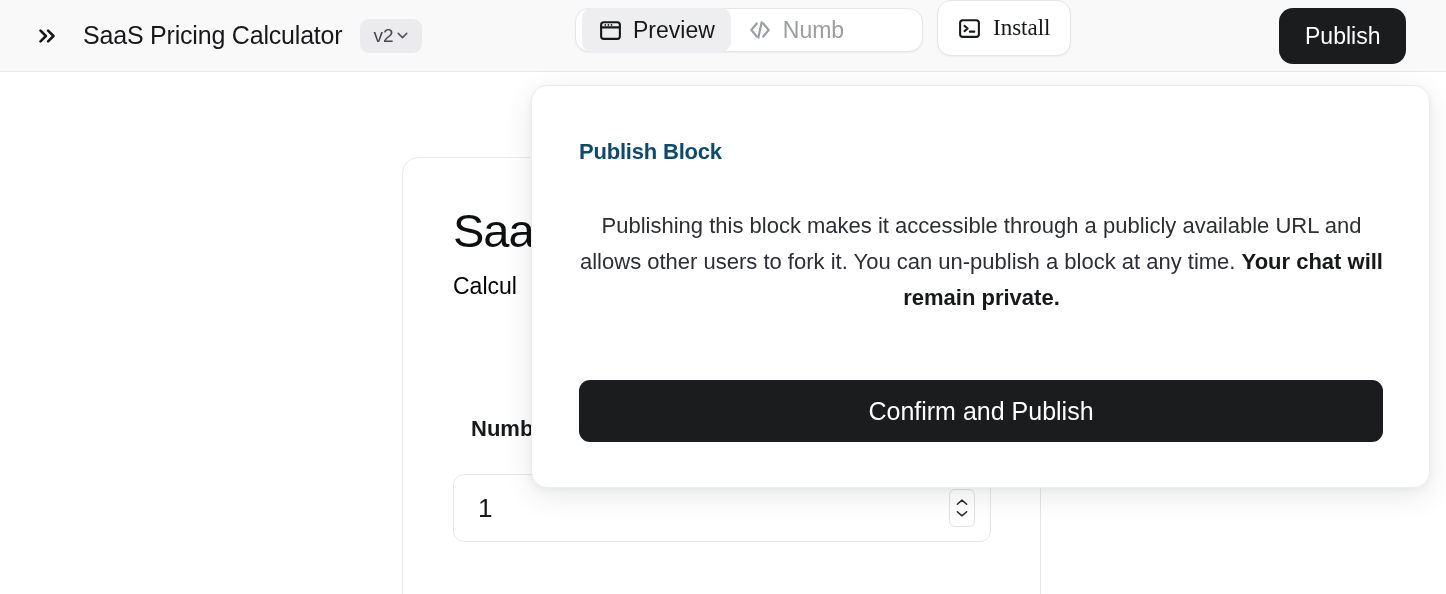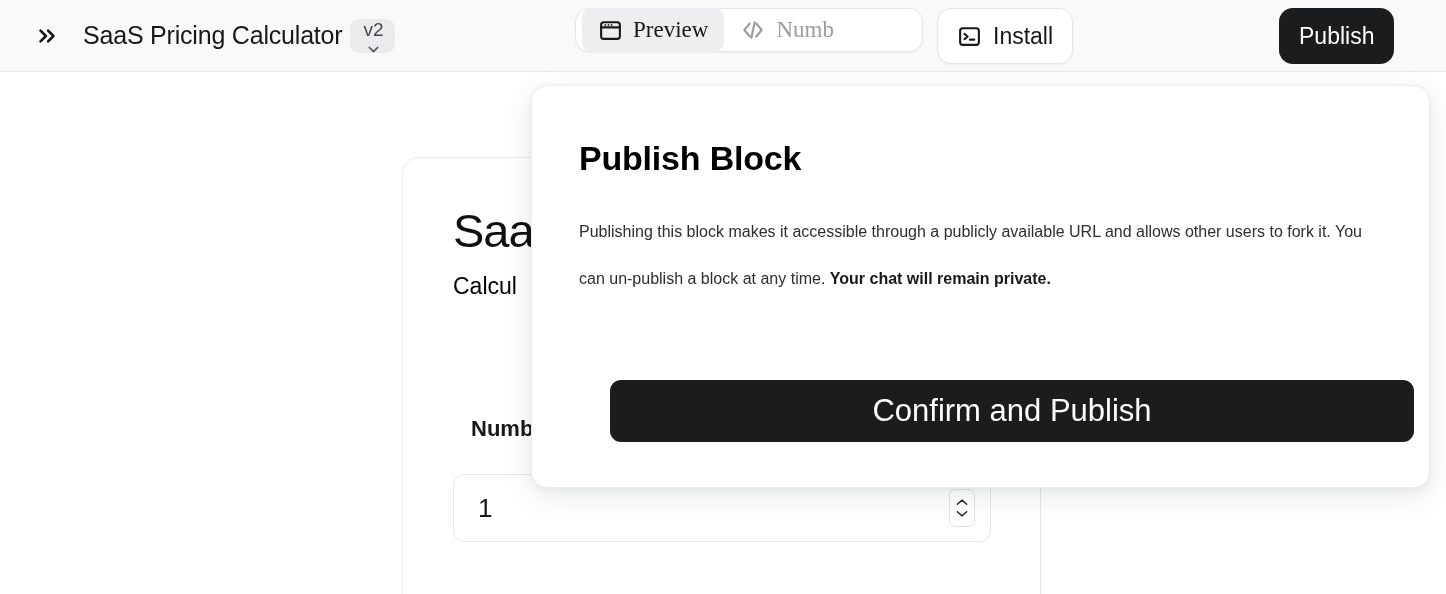--- a/index.html
+++ b/index.html
@@ -26,61 +26,61 @@
     border-radius: 8px; color: #17181a; cursor: pointer;
   }
   .chev-btn svg { display: block; }
 
   .doc-title {
     margin-left: 16px;
     font-size: 25px; font-weight: 400; color: #17181a;
     letter-spacing: -0.2px; white-space: nowrap; text-align: right;
   }
   .version-pill {
-    margin-left: 8px; height: 34px; padding: 0 11px 0 13px;
+    margin-left: 18px; height: 34px; padding: 0 11px 0 13px;
     background: #ebebee; border-radius: 9px;
-    display: flex; align-items: center; cursor: pointer; flex-direction: column;
+    display: flex; align-items: center; cursor: pointer;
   }
   .version-pill .vtxt { font-size: 19px; color: #45474d; }
   .version-pill svg { display: block; color: #56585f; }
 
   
   .seg {
     position: absolute; left: 575px; top: 8px;
     height: 44px; width: 348px;
     background: #ffffff; border: 1px solid #e6e6ea;
     border-radius: 14px;
     display: flex; align-items: center; padding: 6px;
     box-shadow: 0 1px 2px rgba(16,17,20,.05);
-    font-family: Liberation Serif, serif;
   }
   .seg-item {
     height: 44px; border-radius: 10px; padding: 0 16px;
     display: flex; align-items: center; gap: 10px;
     font-size: 23px; color: #9b9da3; cursor: pointer;
     white-space: nowrap;
   }
   .seg-item.active { background: #eeeef0; color: #17181a; }
   .seg-item svg { display: block; }
 
   .pillbtn {
-    position: absolute; top: 8px; height: 56px;
+    position: absolute; top: 0; height: 56px;
     background: #ffffff; border: 1px solid #e6e6ea; border-radius: 14px;
     display: flex; align-items: center; gap: 11px;
     padding: 0 19px; cursor: pointer;
     font-size: 23px; color: #17181a; white-space: nowrap;
     box-shadow: 0 1px 2px rgba(16,17,20,.05);
+    font-family: Liberation Serif, serif;
   }
   .pillbtn svg { display: block; }
   #install-btn { left: 937px; }
   #fork-btn { left: 1114px; }
 
   .publish-btn {
     position: absolute; top: 8px; left: 1279px;
-    height: 56px; padding: 0 20px;
+    height: 56px; padding: 0 26px;
     background: #1b1c1e; border: none; border-radius: 14px;
     color: #ffffff; font-size: 23px;
     font-family: "Liberation Sans", sans-serif;
     display: flex; align-items: center; cursor: pointer;
   }
 
   
   .preview-card {
     position: absolute; left: 402px; top: 157px;
     width: 639px; height: 500px;
@@ -128,37 +128,36 @@
   .popover {
     position: absolute; left: 531px; top: 85px;
     width: 899px; height: 403px;
     background: #ffffff;
     border: 1px solid #ececef;
     border-radius: 16px;
     box-shadow: 0 8px 30px rgba(16,17,20,.09), 0 2px 8px rgba(16,17,20,.05);
   }
   .pop-title {
     position: absolute; left: 47px; top: 53px;
-    font-size: 34px; font-weight: 700; color: #000000; letter-spacing: -0.2px;
+    font-size: 22px; font-weight: 700; color: #0c4a6e; letter-spacing: -0.2px;
   }
   .pop-body {
     position: absolute; left: 47px; top: 122px;
     width: 805px;
-    font-size: 16px; line-height: 47px; color: #2c2e33;
+    font-size: 22px; line-height: 36px; color: #2c2e33; text-align: center;
   }
   .pop-body b { font-weight: 700; color: #17181a; }
   .confirm-btn {
     position: absolute; left: 47px; top: 294px;
     width: 804px; height: 62px;
     background: #1b1c1e; border: none; border-radius: 11px;
-    color: #ffffff; font-size: 31px;
+    color: #ffffff; font-size: 25px;
     font-family: "Liberation Sans", sans-serif;
     display: flex; align-items: center; justify-content: center;
     cursor: pointer;
-    margin-left: 31px;
   }
 </style>
 </head>
 <body>
 
 <div id="app">
 
   <div class="topbar">
 
     <div class="chev-btn">

